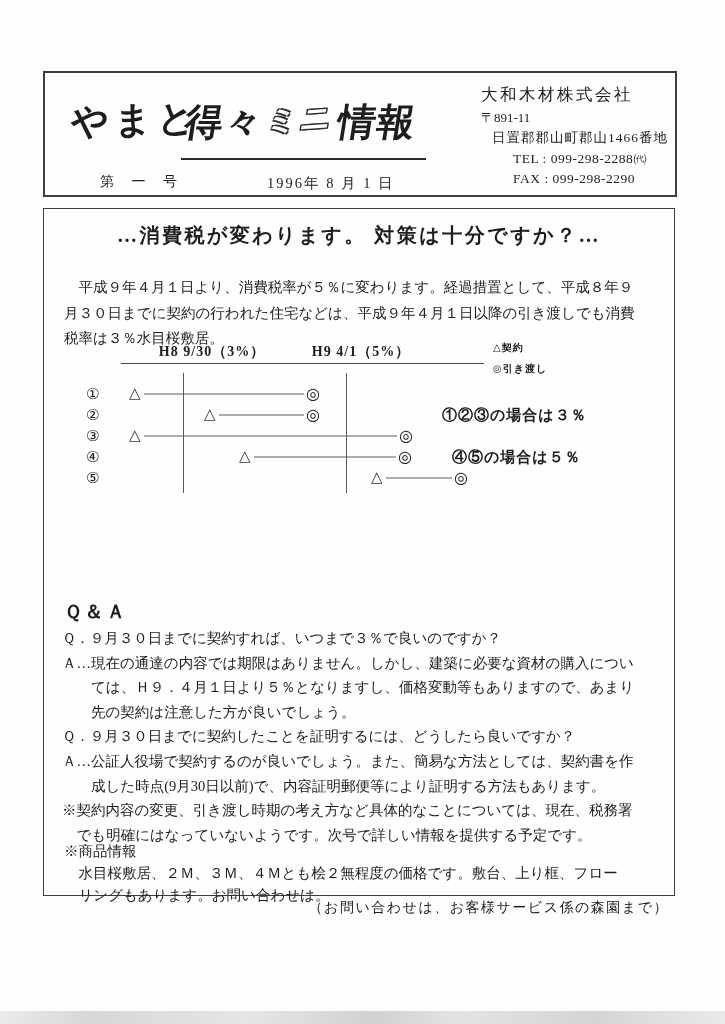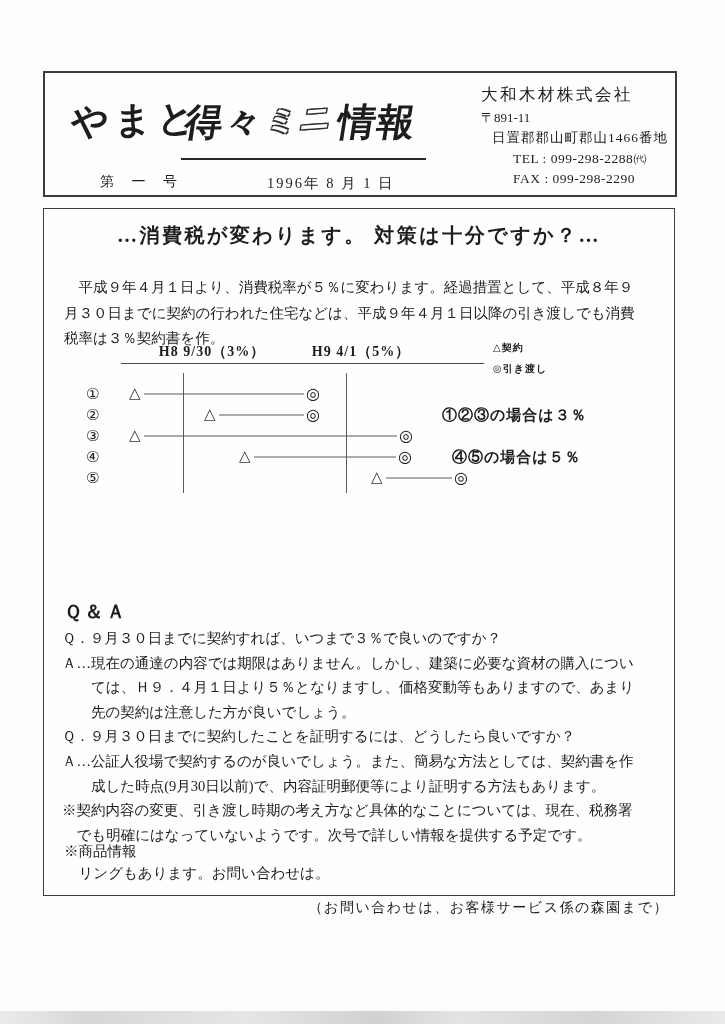--- a/index.html
+++ b/index.html
@@ -73,21 +73,21 @@
       <div class="tel">TEL : 099-298-2288㈹</div>
       <div class="fax">FAX : 099-298-2290</div>
     </div>
   </div>
 
   <div class="box" id="mainbox">
     <h1 class="article-title">…消費税が変わります。 対策は十分ですか？…</h1>
     <div class="tblock" id="para1">
         <div class="tline">　平成９年４月１日より、消費税率が５％に変わります。経過措置として、平成８年９</div>
         <div class="tline">月３０日までに契約の行われた住宅などは、平成９年４月１日以降の引き渡しでも消費</div>
-        <div class="tline">税率は３％契約書を作。</div>
+        <div class="tline">税率は３％水目桜敷居。</div>
       </div>
     <div id="diagram">
         <div class="axis-line" style="left: 77px; top: 22px; width: 363px;"></div>
         <span class="axis-label" style="left: 168px;">H8 9/30（3%）</span>
         <span class="axis-label" style="left: 317px;">H9 4/1（5%）</span>
         <div class="vline" style="left: 139px; top: 32px; height: 120px;"></div>
         <div class="vline" style="left: 302px; top: 32px; height: 120px;"></div>
         <span class="legend-item" style="top: 0px;">△契約</span>
         <span class="legend-item" style="top: 21px;">◎引き渡し</span>
         <span class="row-num" style="left: 42px; top: 53px;">①</span>
@@ -120,19 +120,20 @@
         <div class="tline">　　ては、Ｈ９．４月１日より５％となりますし、価格変動等もありますので、あまり</div>
         <div class="tline">　　先の契約は注意した方が良いでしょう。</div>
         <div class="tline">Ｑ．９月３０日までに契約したことを証明するには、どうしたら良いですか？</div>
         <div class="tline">Ａ…公証人役場で契約するのが良いでしょう。また、簡易な方法としては、契約書を作</div>
         <div class="tline">　　成した時点(9月30日以前)で、内容証明郵便等により証明する方法もあります。</div>
         <div class="tline">※契約内容の変更、引き渡し時期の考え方など具体的なことについては、現在、税務署</div>
         <div class="tline">　でも明確にはなっていないようです。次号で詳しい情報を提供する予定です。</div>
       </div>
     <div class="tblock" id="product">
         <div class="tline">※商品情報</div>
+        <div class="tline">　水目桜敷居、２Ｍ、３Ｍ、４Ｍとも桧２無程度の価格です。敷台、上り框、フロー</div>
         <div class="tline">　リングもあります。お問い合わせは。</div>
       </div>
   </div>
 
   <div class="contact">（お問い合わせは、お客様サービス係の森園まで）</div>
   <div class="scan-band"></div>
 </div>
 
 </body></html>

